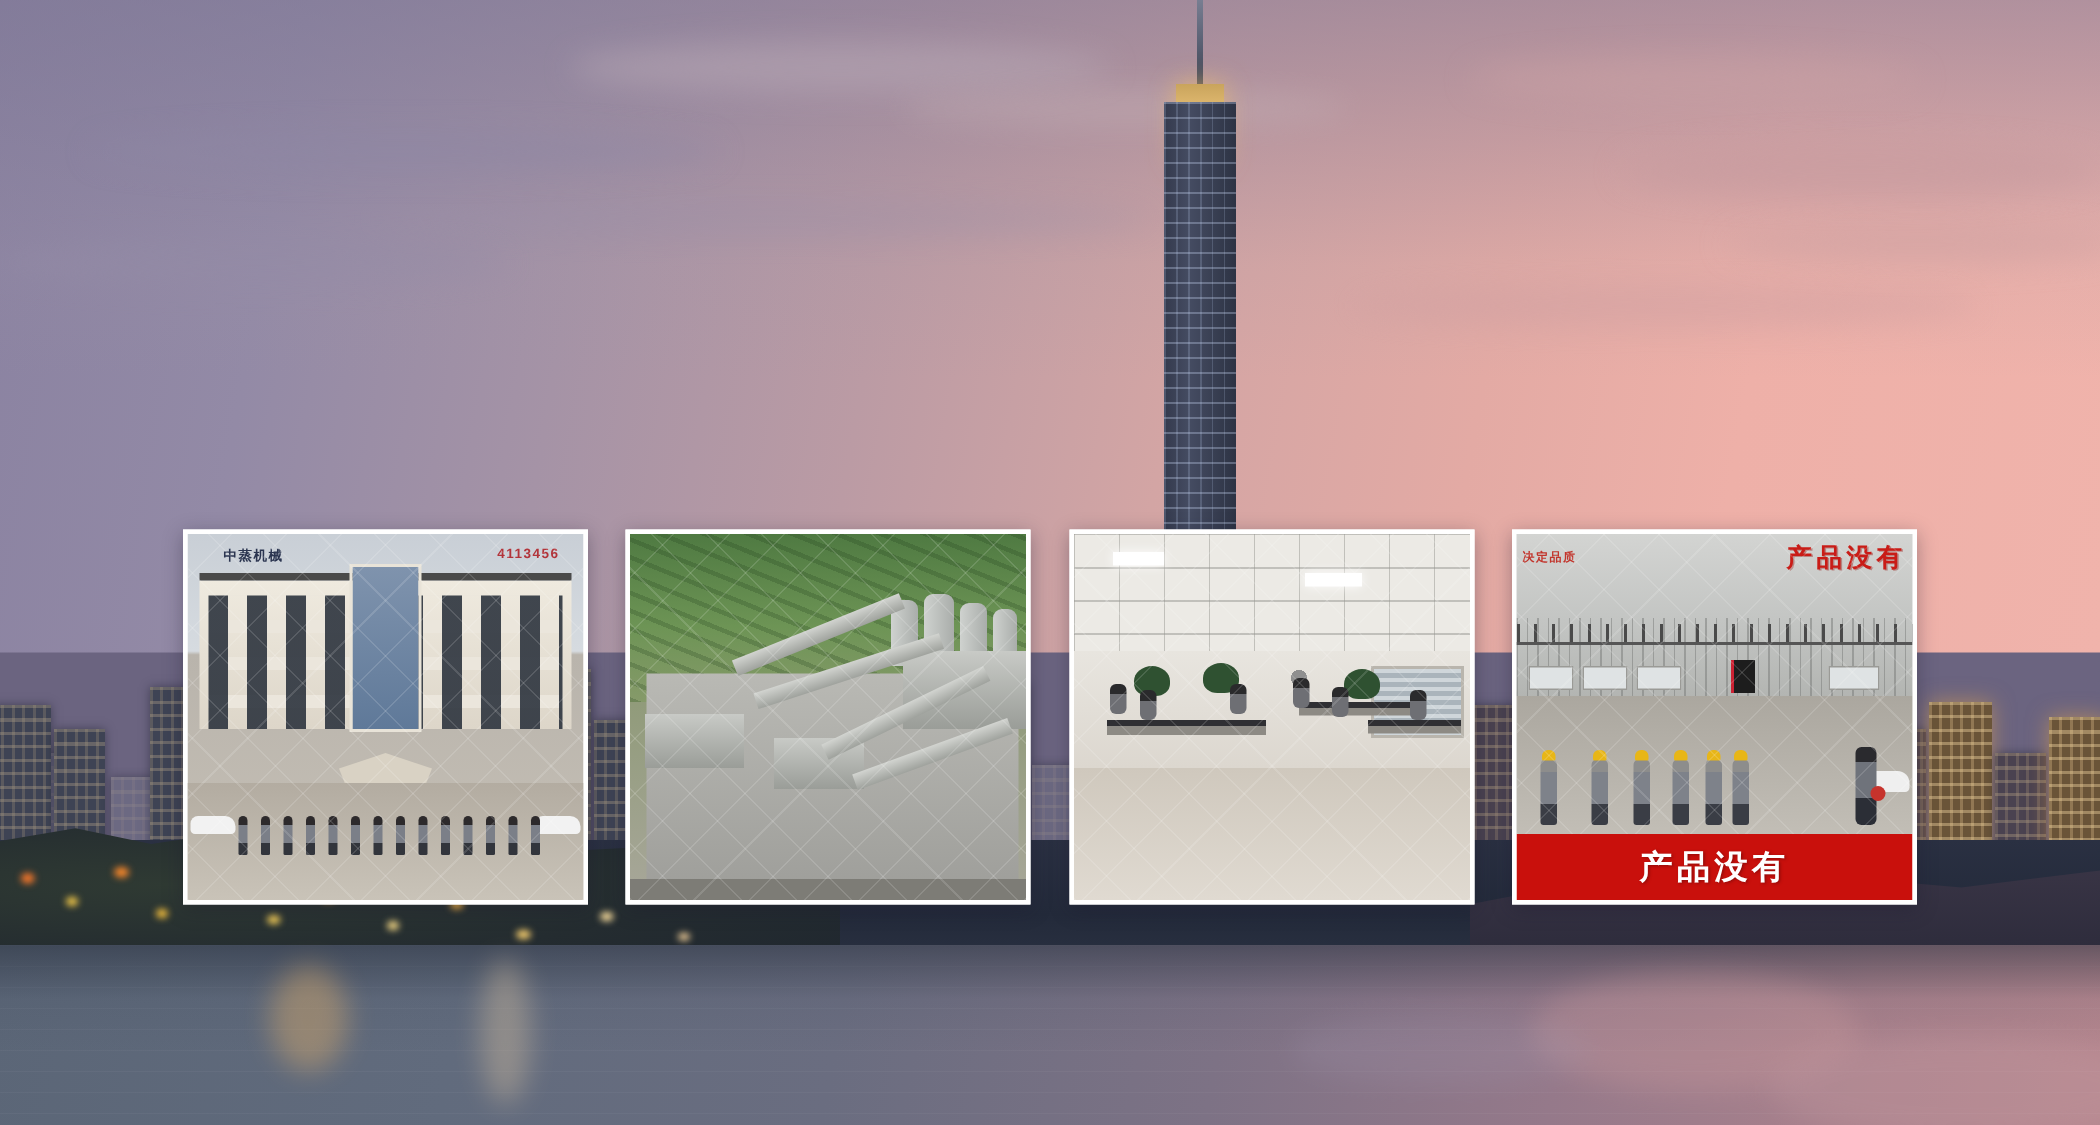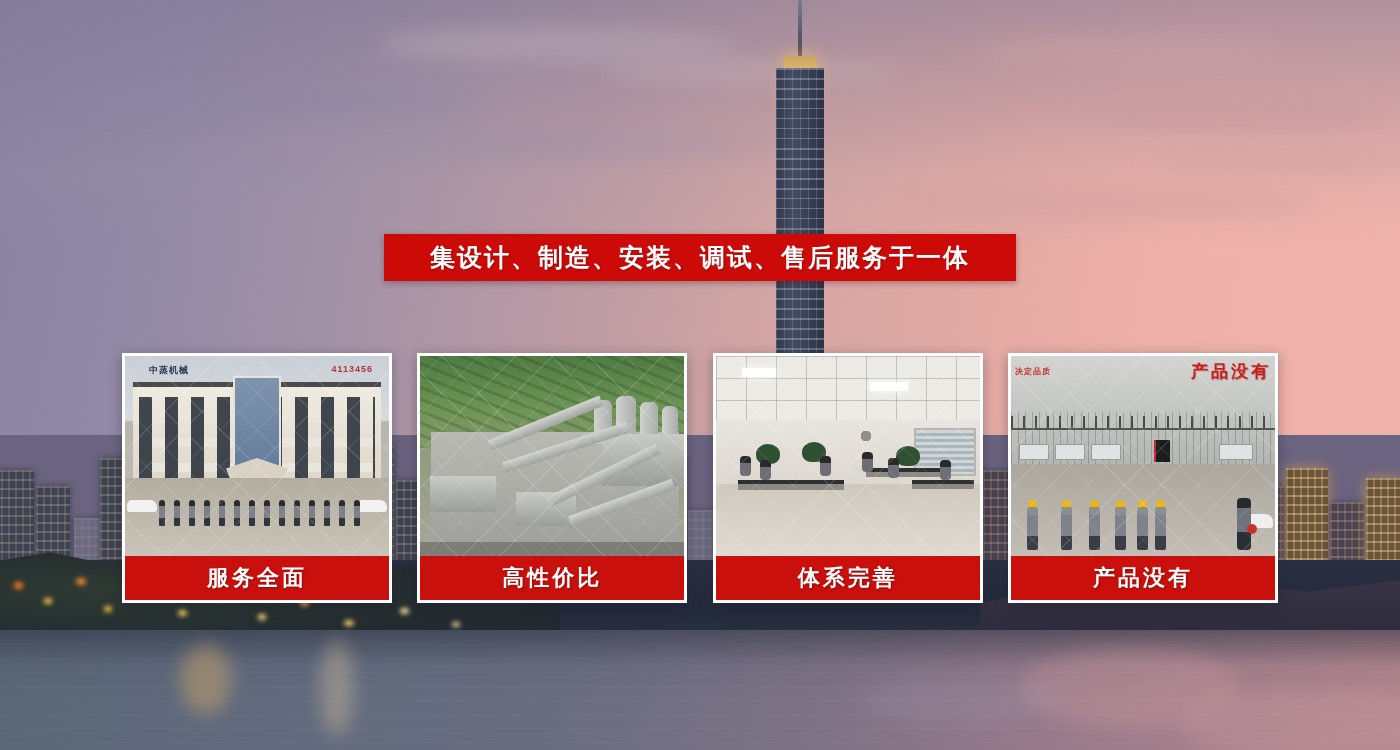--- a/index.html
+++ b/index.html
@@ -389,23 +389,20 @@
 
   <div class="water">
     <div class="w-streak" style="left:180px; top:14px; width:52px; height:70px; background:#e6b26a;"></div>
     <div class="w-streak" style="left:320px; top:10px; width:34px; height:96px; background:#d6c0a0;"></div>
     <div class="w-streak" style="left:1020px;top:18px; width:220px;height:80px; background:#d4a0a0; opacity:.28;"></div>
     <div class="w-streak" style="left:1180px;top:60px; width:260px;height:70px; background:#caa0a6; opacity:.26;"></div>
     <div class="w-streak" style="left:860px; top:46px; width:200px;height:48px; background:#9d93ab; opacity:.22;"></div>
   </div>
 
 
-  <div class="subbanner">
-    <span>集设计、制造、安装、调试、售后服务于一体</span>
-  </div>
 
   <div class="cards">
 
     <div class="card">
       <div class="card-photo">
         <div class="p1">
           <div class="hq"></div>
           <div class="atrium"></div>
           <div class="porch"></div>
           <div class="sign">中蒸机械</div>
@@ -423,21 +420,20 @@
           <div class="person" style="left:139px;"></div>
           <div class="person" style="left:154px;"></div>
           <div class="person" style="left:169px;"></div>
           <div class="person" style="left:184px;"></div>
           <div class="person" style="left:199px;"></div>
           <div class="person" style="left:214px;"></div>
           <div class="person" style="left:229px;"></div>
         </div>
         <div class="wm"></div>
       </div>
-      <div class="card-label">服务全面</div>
     </div>
 
     <div class="card">
       <div class="card-photo">
         <div class="p2">
           <div class="field"></div>
           <div class="plant"></div>
           <div class="silo" style="left:174px; top:44px; width:18px; height:44px;"></div>
           <div class="silo" style="left:196px; top:40px; width:20px; height:48px;"></div>
           <div class="silo" style="left:220px; top:46px; width:18px; height:42px;"></div>
@@ -446,21 +442,20 @@
           <div class="shed" style="left:182px; top:78px;  width:84px; height:52px;"></div>
           <div class="shed" style="left:96px;  top:136px; width:60px; height:34px;"></div>
           <div class="belt" style="left:70px;  top:84px;  width:120px; transform:rotate(-22deg);"></div>
           <div class="belt" style="left:84px;  top:106px; width:130px; transform:rotate(-18deg);"></div>
           <div class="belt" style="left:130px; top:140px; width:120px; transform:rotate(-26deg);"></div>
           <div class="belt" style="left:150px; top:160px; width:110px; transform:rotate(-20deg);"></div>
           <div class="road" style="left:0;  bottom:0;  width:270px; height:14px;"></div>
         </div>
         <div class="wm"></div>
       </div>
-      <div class="card-label">高性价比</div>
     </div>
 
     <div class="card">
       <div class="card-photo">
         <div class="p3">
           <div class="ceiling"></div>
           <div class="panel" style="left:26px;  top:12px; width:34px; height:9px;"></div>
           <div class="panel" style="left:154px; top:26px; width:38px; height:9px;"></div>
           <div class="wall"></div>
           <div class="window"></div>
@@ -474,21 +469,20 @@
           <div class="desk" style="left:196px; top:124px; width:62px;  height:9px;"></div>
           <div class="chairp" style="left:24px;  top:100px;"></div>
           <div class="chairp" style="left:44px;  top:104px;"></div>
           <div class="chairp" style="left:104px; top:100px;"></div>
           <div class="chairp" style="left:146px; top:96px;"></div>
           <div class="chairp" style="left:172px; top:102px;"></div>
           <div class="chairp" style="left:224px; top:104px;"></div>
         </div>
         <div class="wm"></div>
       </div>
-      <div class="card-label">体系完善</div>
     </div>
 
     <div class="card">
       <div class="card-photo">
         <div class="p4">
           <div class="fac"></div>
           <div class="redtxt">产品没有</div>
           <div class="redsm">决定品质</div>
           <div class="railing"></div>
           <div class="door"></div>

